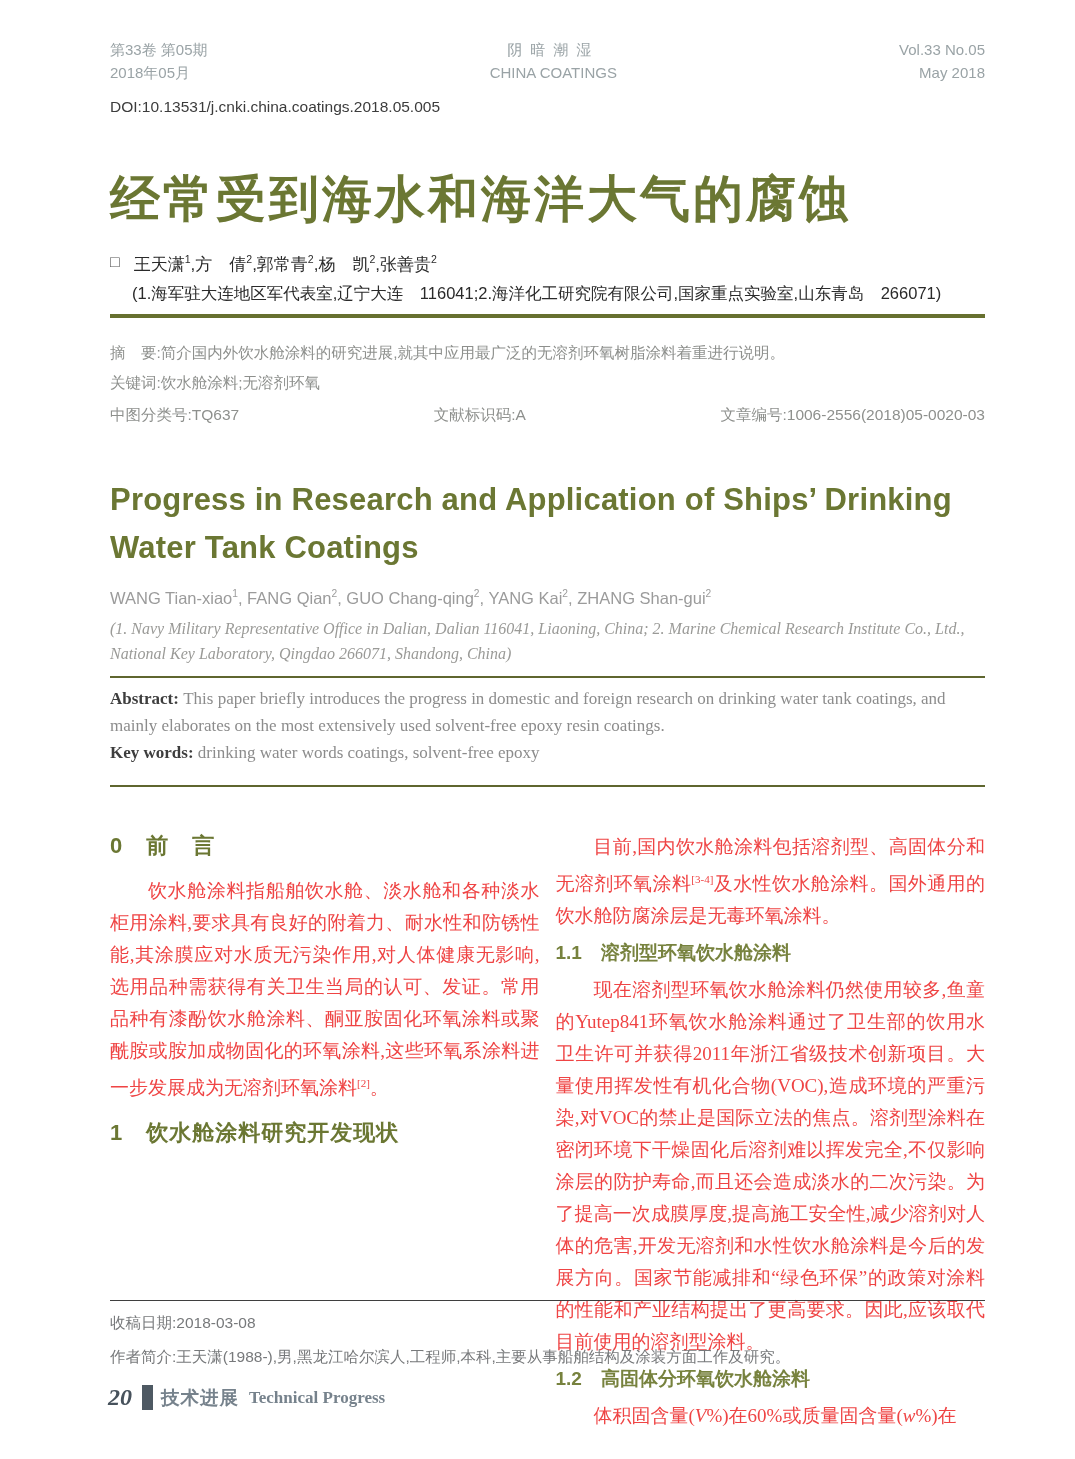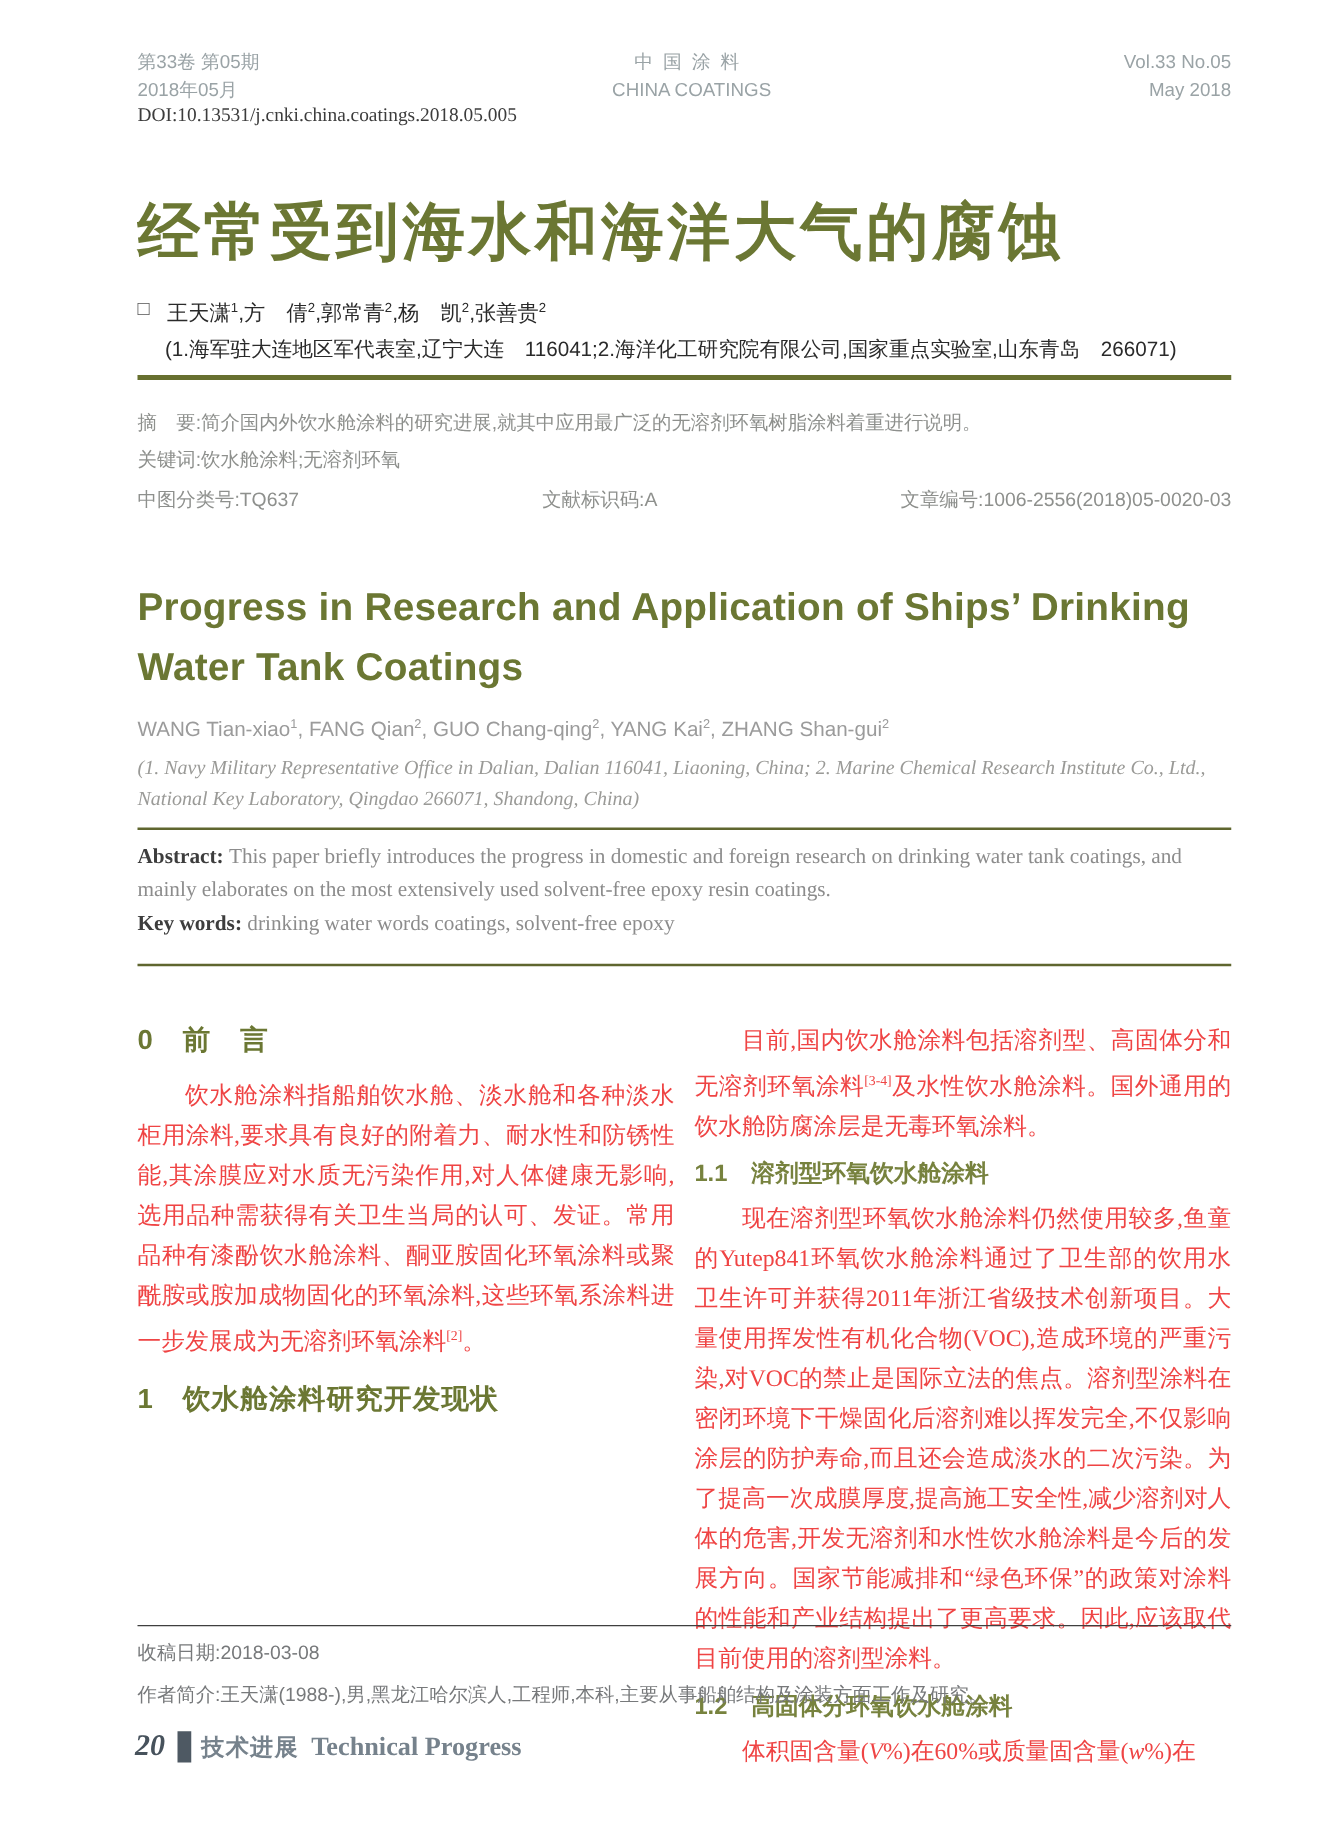--- a/index.html
+++ b/index.html
@@ -12,21 +12,21 @@
     font-family:"Liberation Sans","DejaVu Sans",sans-serif;
     color:#1f1f1f;
     padding:38px 90px 0 110px;
     overflow:hidden;
   }
   
   .jheader { display:flex; justify-content:space-between; color:#9aa3a6; font-size:15px; line-height:23px; }
   .jheader .center { text-align:center; }
   .jheader .center .cn { letter-spacing:8px; }
   .jheader .right { text-align:right; }
-  .doi { margin-top:0; font-family:Liberation Serif, serif; font-size:15.5px; color:#3c3c3c; }
+  .doi { margin-top:14px; font-family:Liberation Sans, sans-serif; font-size:15.5px; color:#3c3c3c; }
   
   .cn-title {
     margin-top:50px;
     font-size:50px; font-weight:bold; letter-spacing:3px;
     color:#6b7733;
     font-family:"Liberation Sans","DejaVu Sans",sans-serif;
   }
   .authors-cn { margin-top:20px; font-size:17px; color:#2a2a2a; display:flex; align-items:flex-start; }
   .author-box { color:#555; margin-right:14px; font-size:16px; }
   .affil-cn { margin-top:7px; font-size:16.5px; color:#2a2a2a; padding-left:22px; }
@@ -82,35 +82,35 @@
   
   .pfooter { position:absolute; left:108px; top:1384px; display:flex; align-items:center; }
   .pfooter .num {
     font-family:"Liberation Serif","DejaVu Serif",serif;
     font-style:italic; font-weight:bold; font-size:24px; color:#47525c;
   }
   .pfooter .bar { width:11px; height:25px; background:#4e5963; margin:0 8px 0 10px; }
   .pfooter .cn { font-weight:bold; font-size:18.5px; color:#76828c; letter-spacing:1px; }
   .pfooter .en {
     font-family:"Liberation Serif","DejaVu Serif",serif;
-    font-weight:bold; font-size:21px; color:#76828c; margin-left:10px;
+    font-weight:bold; font-size:17px; color:#76828c; margin-left:10px;
   }
 </style>
 </head>
 <body>
 
 <div class="page">
 
   <div class="jheader">
     <div class="left">
       <div>第33卷 第05期</div>
       <div>2018年05月</div>
     </div>
     <div class="center">
-      <div class="cn">中国涂料</div>
+      <div class="cn">阴暗潮湿</div>
       <div>CHINA COATINGS</div>
     </div>
     <div class="right">
       <div>Vol.33  No.05</div>
       <div>May  2018</div>
     </div>
   </div>
   <div class="doi">DOI:10.13531/j.cnki.china.coatings.2018.05.005</div>
 
   <h1 class="cn-title">经常受到海水和海洋大气的腐蚀</h1>

